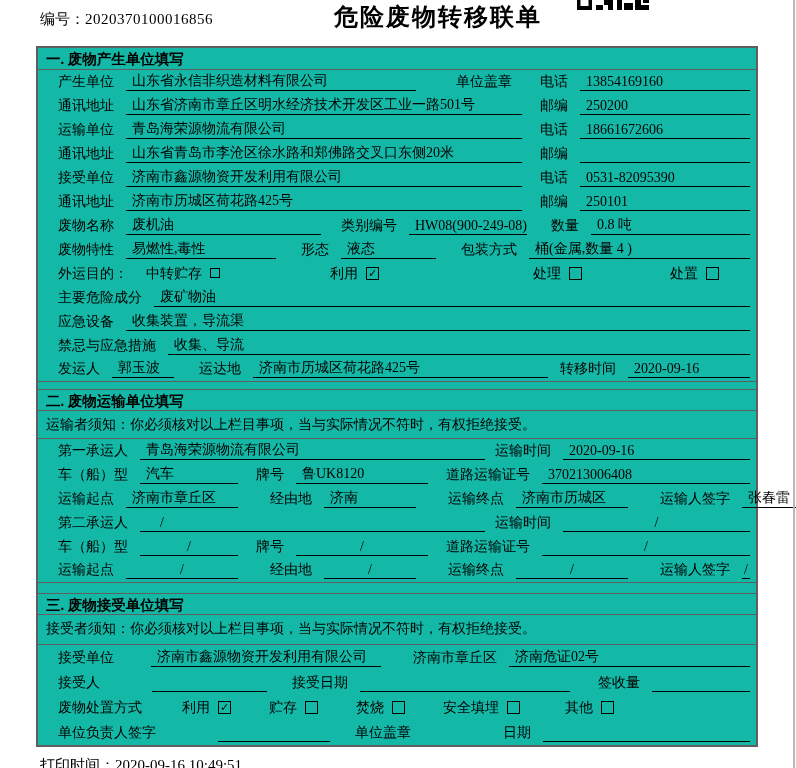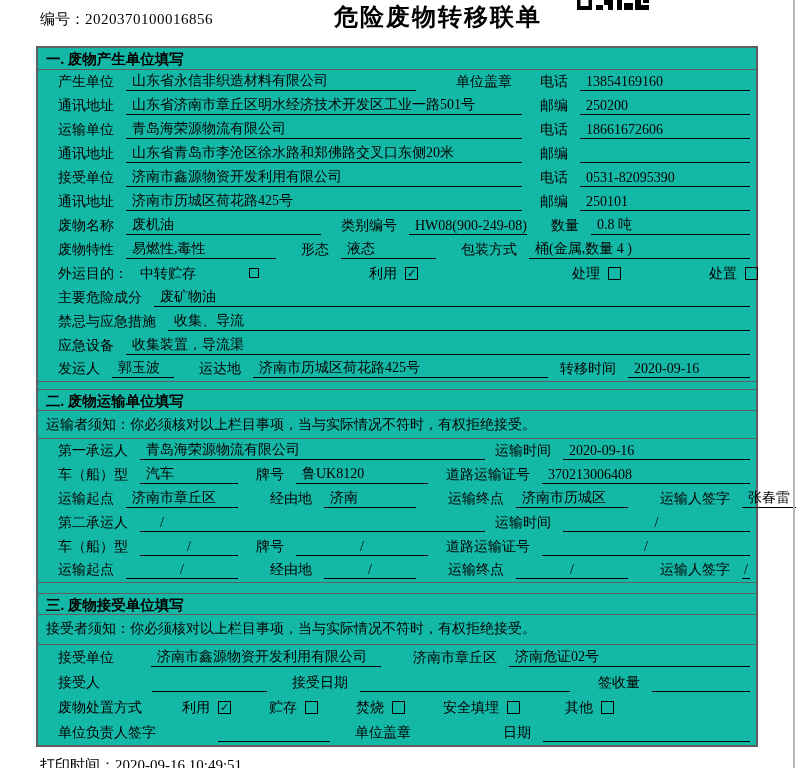--- a/index.html
+++ b/index.html
@@ -31,21 +31,21 @@
   .ctr{text-align:center;padding:0;}
   .pl20{padding-left:20px;}
   .opt{display:flex;align-items:center;flex:none;}
   .cb{width:13px;height:13px;border:1.5px solid #000;font-size:11px;line-height:10px;
     text-align:center;flex:none;margin-left:8px;margin-bottom:2px;color:#000;}
   .cb-sm{width:10px;height:10px;line-height:7px;font-size:8px;}
   .w62{width:62px;} .w92{width:92px;} .w95{width:95px;} .w98{width:98px;}
   .w112{width:112px;} .w115{width:115px;} .w118{width:118px;} .w132{width:132px;}
   .w150{width:150px;} .w170{width:170px;} .w195{width:195px;} .w210{width:210px;}
   .w230{width:230px;} .w290{width:290px;} .w295{width:295px;} .w345{width:345px;}
-  .ml6{gap:45px;} .ml10{margin-left:10px;} .ml12{margin-left:12px;}
+  .ml6{margin-left:6px;} .ml10{margin-left:10px;} .ml12{margin-left:12px;}
   .ml14{margin-left:32px;} .ml18{margin-left:18px;} .ml20{margin-left:20px;}
   .ml25{margin-left:25px;} .ml26{margin-left:24px;} .ml28{margin-left:28px;}
   .ml38{margin-left:38px;} .ml40{margin-left:40px;} .ml45{margin-left:45px;}
   .ml50{margin-left:50px;} .ml80{margin-left:80px;} .ml88{margin-left:88px;}
   .ml110{margin-left:110px;} .ml154{margin-left:154px;}
   .mla{margin-left:auto;}
   .print-line{margin:9px 0 0 40px;font-size:15px;white-space:nowrap;}
   .page-edge{position:fixed;top:0;right:1px;width:2px;height:768px;background:var(--edge);}
 </style>
 </head>
@@ -154,27 +154,27 @@
       <span class="cb"></span>
     </span>
   </div>
 
   <div class="row">
     <span class="lbl">主要危险成分</span>
     <span class="u uf">废矿物油</span>
   </div>
 
   <div class="row">
+    <span class="lbl">应急设备</span>
+    <span class="u uf">收集装置，导流渠</span>
+  </div>
+
+  <div class="row">
     <span class="lbl">禁忌与应急措施</span>
     <span class="u uf">收集、导流</span>
-  </div>
-
-  <div class="row">
-    <span class="lbl">应急设备</span>
-    <span class="u uf">收集装置，导流渠</span>
   </div>
 
   <div class="row sec-end">
     <span class="lbl">发运人</span>
     <span class="u w62">郭玉波</span>
     <span class="lbl ml25">运达地</span>
     <span class="u w295">济南市历城区荷花路425号</span>
     <span class="lbl ml12">转移时间</span>
     <span class="u uf">2020-09-16</span>
   </div>

